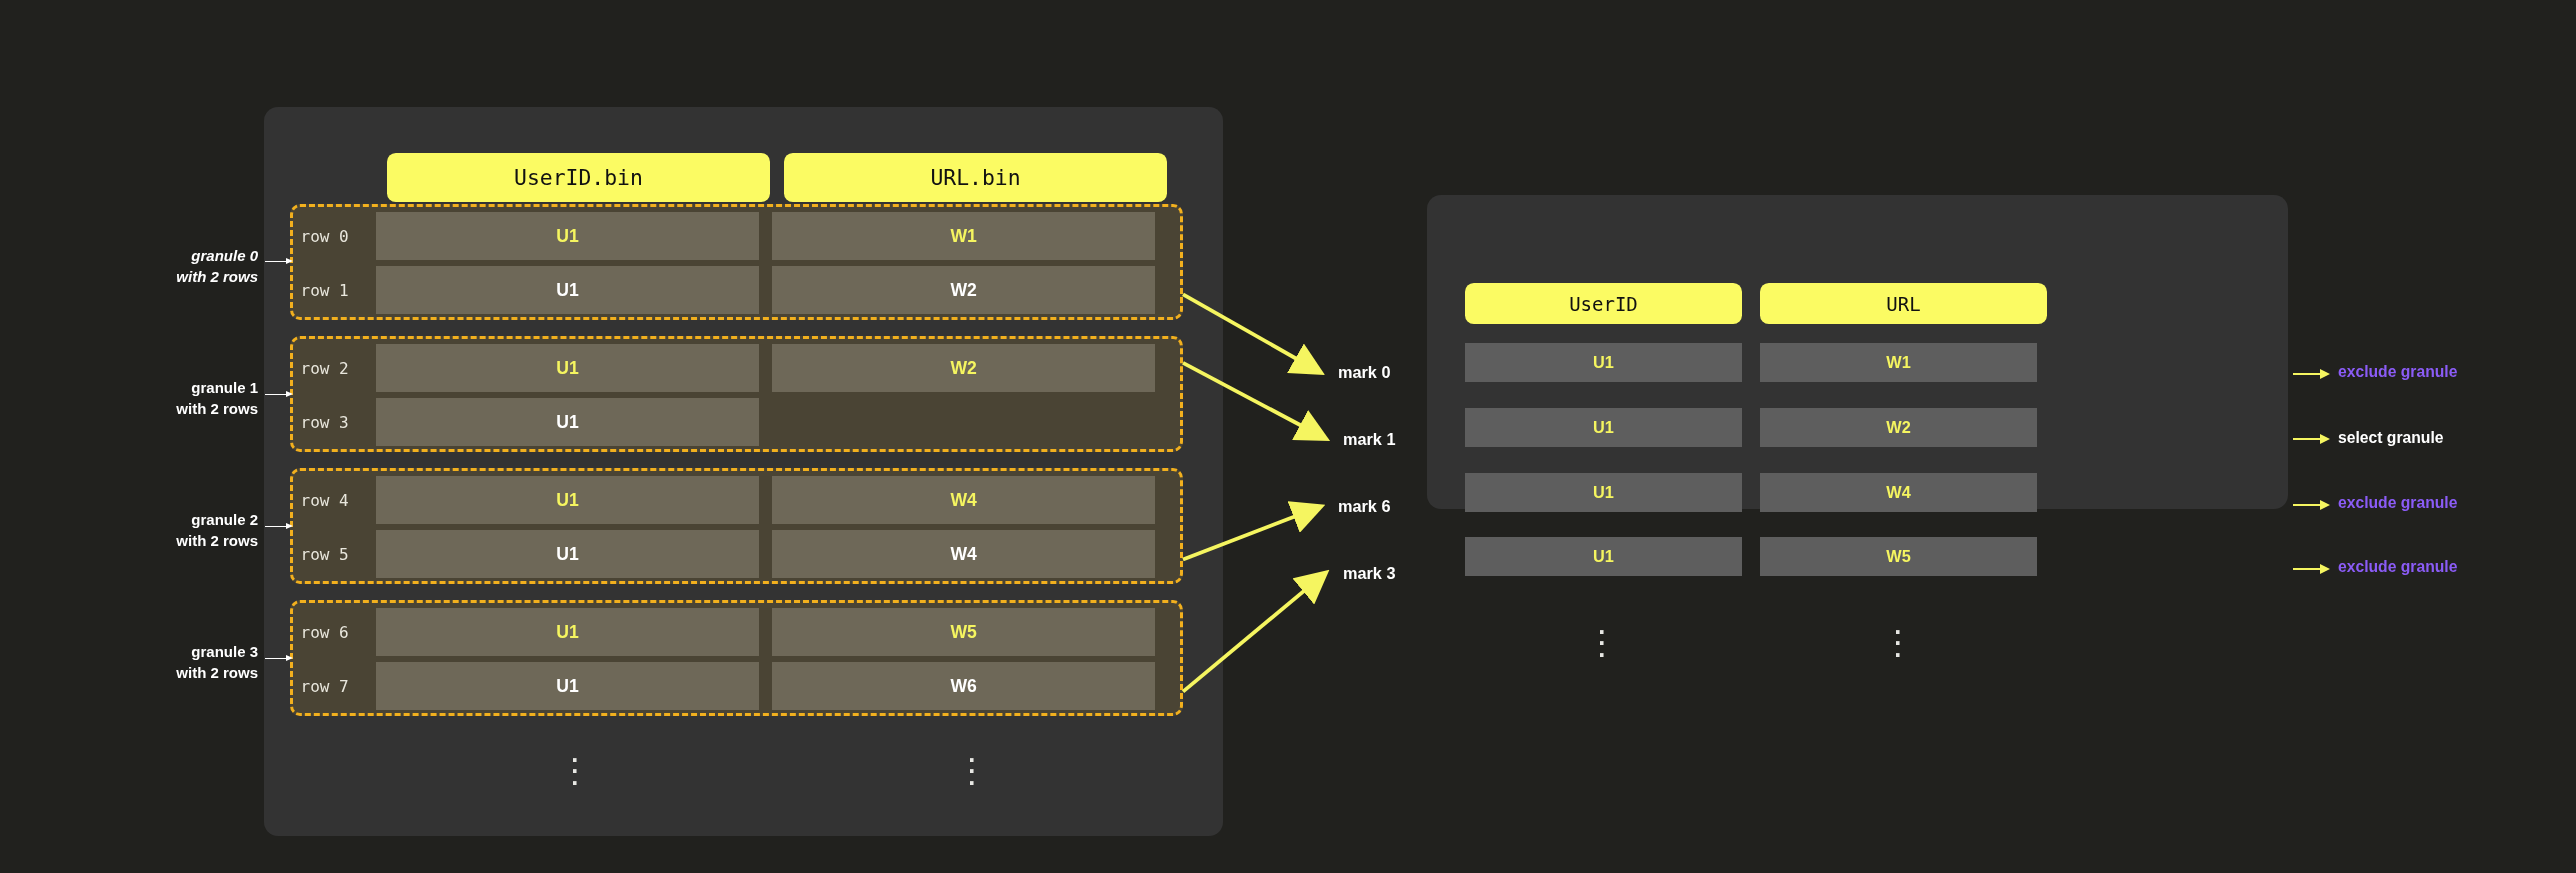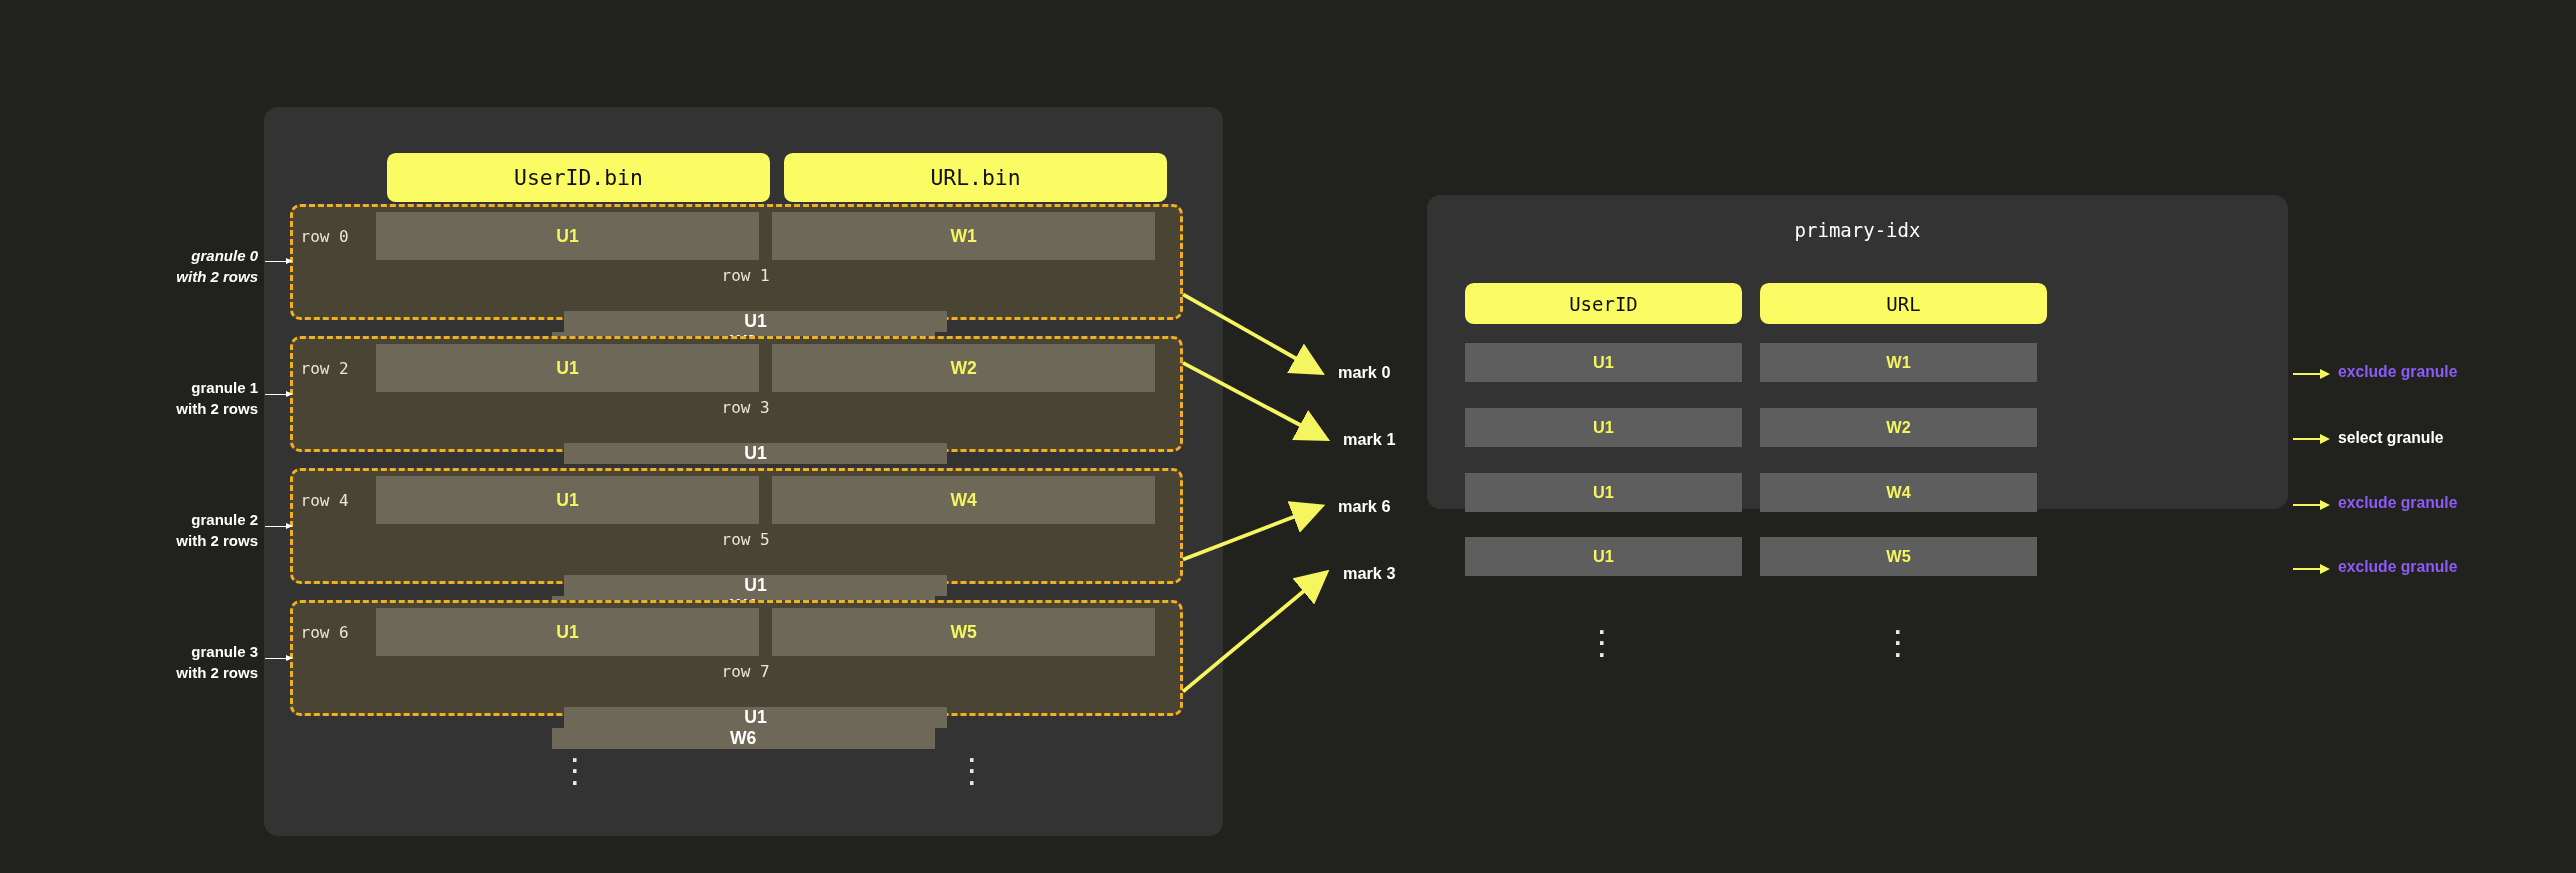--- a/index.html
+++ b/index.html
@@ -43,21 +43,21 @@
     background:#4a4434;
     box-sizing:border-box;
   }
   #granule-box-0{top:204px;height:116px;}
   #granule-box-1{top:336px;height:116px;}
   #granule-box-2{top:468px;height:116px;}
   #granule-box-3{top:600px;height:116px;}
 
   .grow{position:absolute;left:0;right:0;height:48px;display:flex;align-items:center;}
   .grow.top{top:5px;}
-  .grow.bot{top:59px;flex-direction:column;}
+  .grow.bot{top:59px;}
 
   .rowlabel{
     width:45px;flex:0 0 45px;color:#e9e7dd;
     font-family:"DejaVu Sans Mono","Liberation Mono",monospace;
     font-size:16px;padding-left:7.5px;box-sizing:border-box;white-space:pre;
   }
   .dcell{
     height:48px;background:#6e6858;display:flex;align-items:center;
     justify-content:center;font-size:17.6px;font-weight:bold;
     font-family:"Liberation Sans",sans-serif;
@@ -254,21 +254,20 @@
     <line x1="1882" y1="890" x2="2100" y2="806" stroke="#f5f560" stroke-width="6" marker-end="url(#ah)"></line>
     <line x1="1882" y1="1100" x2="2108" y2="912" stroke="#f5f560" stroke-width="6" marker-end="url(#ah)"></line>
   </svg>
 
   <div class="marklabel" id="mark-0">mark 0</div>
   <div class="marklabel" id="mark-1">mark 1</div>
   <div class="marklabel" id="mark-2">mark 6</div>
   <div class="marklabel" id="mark-3">mark 3</div>
 
   <div class="panel" id="idx-panel"></div>
-  <div id="idx-title">primary-idx</div>
 
   <div class="idx-head" id="head-userid">UserID</div>
   <div class="idx-head" id="head-url">URL</div>
 
   <div class="idx-cell idx-c1" style="top:343px">U1</div>
   <div class="idx-cell idx-c2" style="top:343px">W1</div>
 
   <div class="idx-cell idx-c1" style="top:408px">U1</div>
   <div class="idx-cell idx-c2" style="top:408px">W2</div>
 

